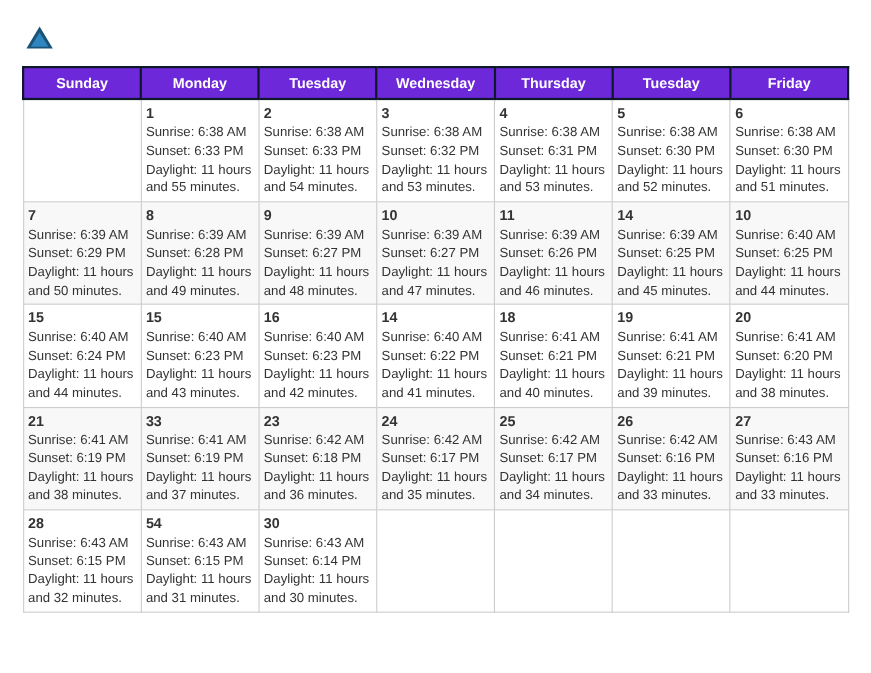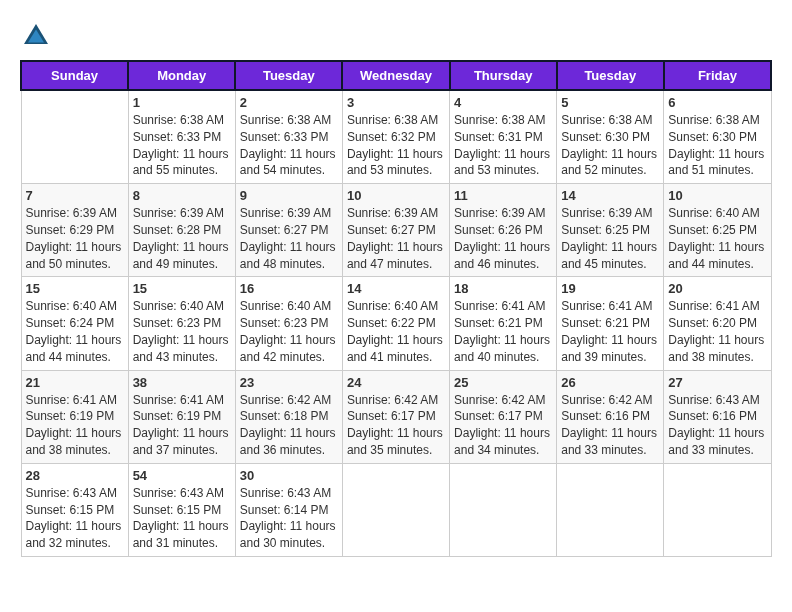--- a/index.html
+++ b/index.html
@@ -212,21 +212,21 @@
           <span class="day-number">20</span>
           <div class="day-info">Sunrise: 6:41 AM<br>Sunset: 6:20 PM<br>Daylight: 11 hours and 38 minutes.</div>
         </td>
       </tr>
       <tr>
         <td>
           <span class="day-number">21</span>
           <div class="day-info">Sunrise: 6:41 AM<br>Sunset: 6:19 PM<br>Daylight: 11 hours and 38 minutes.</div>
         </td>
         <td>
-          <span class="day-number">38</span>
+          <span class="day-number">33</span>
           <div class="day-info">Sunrise: 6:41 AM<br>Sunset: 6:19 PM<br>Daylight: 11 hours and 37 minutes.</div>
         </td>
         <td>
           <span class="day-number">23</span>
           <div class="day-info">Sunrise: 6:42 AM<br>Sunset: 6:18 PM<br>Daylight: 11 hours and 36 minutes.</div>
         </td>
         <td>
           <span class="day-number">24</span>
           <div class="day-info">Sunrise: 6:42 AM<br>Sunset: 6:17 PM<br>Daylight: 11 hours and 35 minutes.</div>
         </td>

